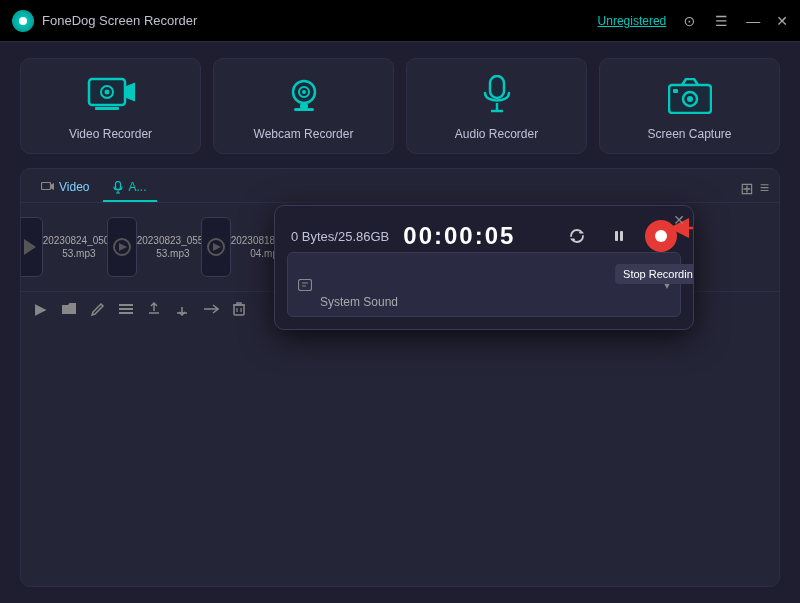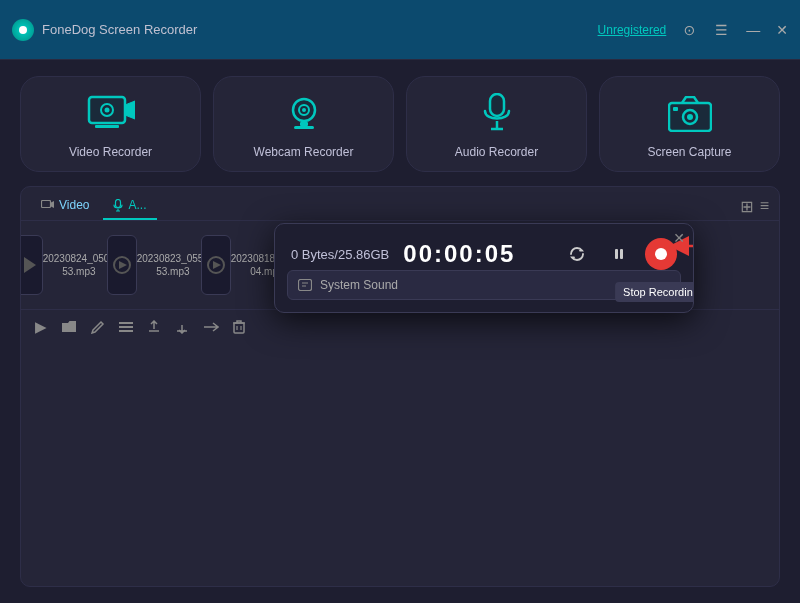--- a/index.html
+++ b/index.html
@@ -8,22 +8,22 @@
       height: 603px;
       background: #1a1a2e;
       font-family: 'Segoe UI', Arial, sans-serif;
       overflow: hidden;
       display: flex;
       flex-direction: column;
     }
 
     
     .title-bar {
-      background: #0c4a6e;
-      height: 60px;
+      background: #000000;
+      height: 42px;
       display: flex;
       align-items: center;
       padding: 0 12px;
       flex-shrink: 0;
       border-bottom: 1px solid #2a2a40;
     }
     .title-bar-logo {
       width: 22px;
       height: 22px;
       background: radial-gradient(circle, #00d4c8, #008b82);
@@ -79,21 +79,21 @@
 
     
     .recorder-tiles {
       display: flex;
       gap: 12px;
       flex-shrink: 0;
     }
     .tile {
       flex: 1;
       background: #252538;
-      border-radius: 19px;
+      border-radius: 10px;
       padding: 16px 10px 12px;
       display: flex;
       flex-direction: column;
       align-items: center;
       gap: 10px;
       cursor: pointer;
       border: 1px solid #2e2e48;
       transition: background 0.15s;
     }
     .tile-icon {
@@ -287,20 +287,21 @@
       display: flex;
       align-items: center;
       padding: 7px 10px;
       cursor: pointer;
       gap: 8px;
     }
     .sound-selector-label {
       color: #aaa;
       font-size: 12px;
       flex: 1;
+      margin-top: 35px;
     }
     .sound-selector-arrow {
       color: #888;
       font-size: 12px;
     }
 
     
     .tooltip-wrapper {
       position: relative;
     }

